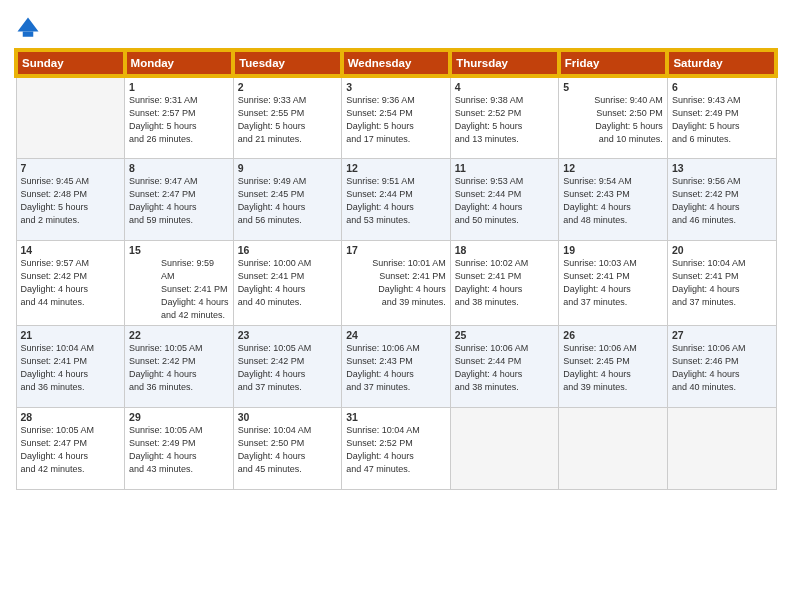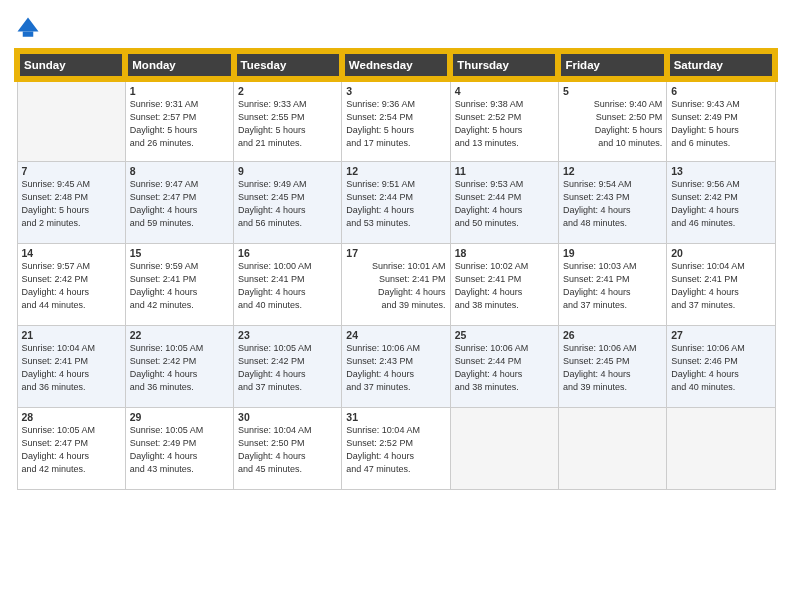--- a/index.html
+++ b/index.html
@@ -54,27 +54,27 @@
       font-size: 13px;
       color: #333;
       margin-top: 2px;
     }
     .calendar {
       width: 100%;
       border-collapse: collapse;
       table-layout: fixed;
     }
     .calendar th {
-      background-color: #404040;
+      background-color: #c2410c;
       color: #fff;
       font-size: 11.5px;
       font-weight: bold;
       padding: 5px 4px;
       text-align: left;
-      border: 6px solid #eab308;
+      border: 4px solid #eab308;
     }
     .calendar td {
       border: 1px solid #ccc;
       vertical-align: top;
       padding: 3px 4px;
       font-size: 9.2px;
       color: #333;
       height: 82px;
       background: #fff;
     }
@@ -230,21 +230,21 @@
         <tr>
           <td>
             <span class="day-number">14</span>
             <div class="day-info" style="white-space: pre-line;">Sunrise: 9:57 AM
 Sunset: 2:42 PM
 Daylight: 4 hours
 and 44 minutes.</div>
           </td>
           <td>
             <span class="day-number">15</span>
-            <div class="day-info" style="white-space: pre-line;">Sunrise: 9:59 AM
+            <div class="day-info" style="white-space: pre-line; margin-left: 32px;">Sunrise: 9:59 AM
 Sunset: 2:41 PM
 Daylight: 4 hours
 and 42 minutes.</div>
           </td>
           <td>
             <span class="day-number">16</span>
             <div class="day-info" style="white-space: pre-line;">Sunrise: 10:00 AM
 Sunset: 2:41 PM
 Daylight: 4 hours
 and 40 minutes.</div>

